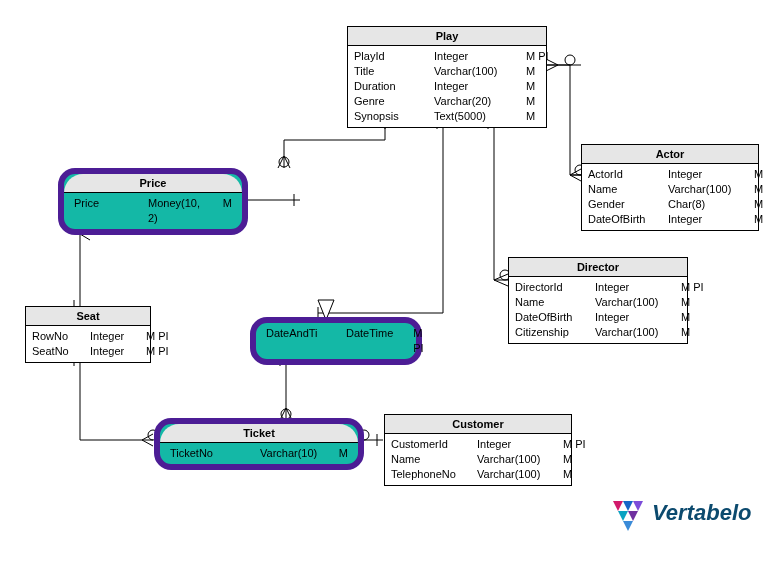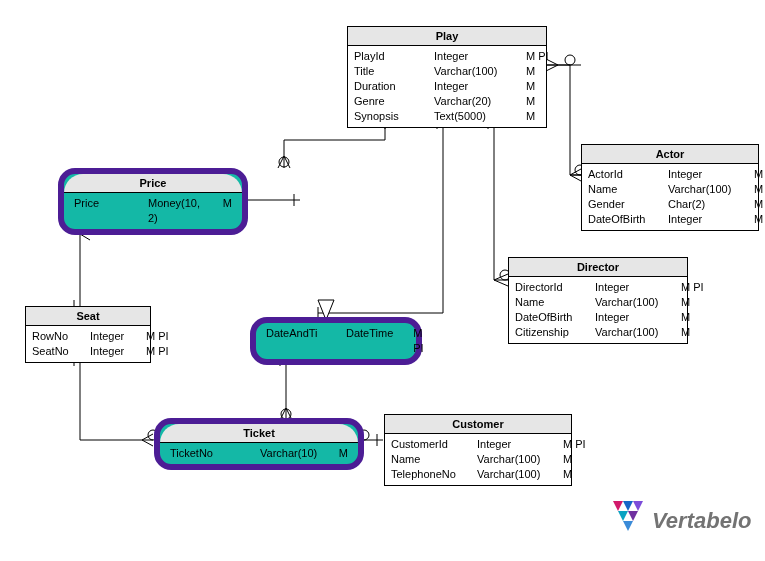--- a/index.html
+++ b/index.html
@@ -8,21 +8,21 @@
 .ent .hdr{background:#e6e6e6;text-align:center;font-weight:bold;padding:3px 0;border-bottom:1px solid #000}
 .ent .body{padding:3px 6px}
 .ent .row{display:flex;gap:16px;line-height:15px}
 .ent .col1{flex:0 0 64px}
 .ent .col2{flex:0 0 76px}
 .ent .col3{flex:0 0 32px;text-align:left}
 .assoc{position:absolute;background:#14b8a6;border:6px solid #4c1d95;border-radius:17px}
 .assoc .hdr{background:#e6e6e6;text-align:center;font-weight:bold;padding:3px 0;border-bottom:1px solid #000;border-radius:22px 22px 0 0}
 .assoc .body{padding:3px 10px}
 .assoc .r{display:flex;gap:20px;line-height:15px}
-.logo{position:absolute;display:flex;align-items:flex-end;gap:6px;font-family:Arial,sans-serif;font-weight:bold;font-style:italic;font-size:22px;color:#737373}
+.logo{position:absolute;display:flex;align-items:flex-start;gap:6px;font-family:Arial,sans-serif;font-weight:bold;font-style:italic;font-size:22px;color:#0c4a6e}
 svg.conn{position:absolute;top:0;left:0;pointer-events:none}
 </style>
 </head>
 <body>
 
 <div class="stage">
 
 <svg class="conn" width="765" height="561">
   <g stroke="#000" stroke-width="1" fill="none">
 
@@ -89,21 +89,21 @@
           <span class="col2" style="flex-basis:70px">Integer</span>
           <span class="col3">M PI</span>
         </div>
     <div class="row">
           <span class="col1">Name</span>
           <span class="col2" style="flex-basis:70px">Varchar(100)</span>
           <span class="col3">M</span>
         </div>
     <div class="row">
           <span class="col1">Gender</span>
-          <span class="col2" style="flex-basis:70px">Char(2)</span>
+          <span class="col2" style="flex-basis:70px">Char(8)</span>
           <span class="col3">M</span>
         </div>
     <div class="row">
           <span class="col1">DateOfBirth</span>
           <span class="col2" style="flex-basis:70px">Integer</span>
           <span class="col3">M</span>
         </div>
   </div>
 </div>
 

